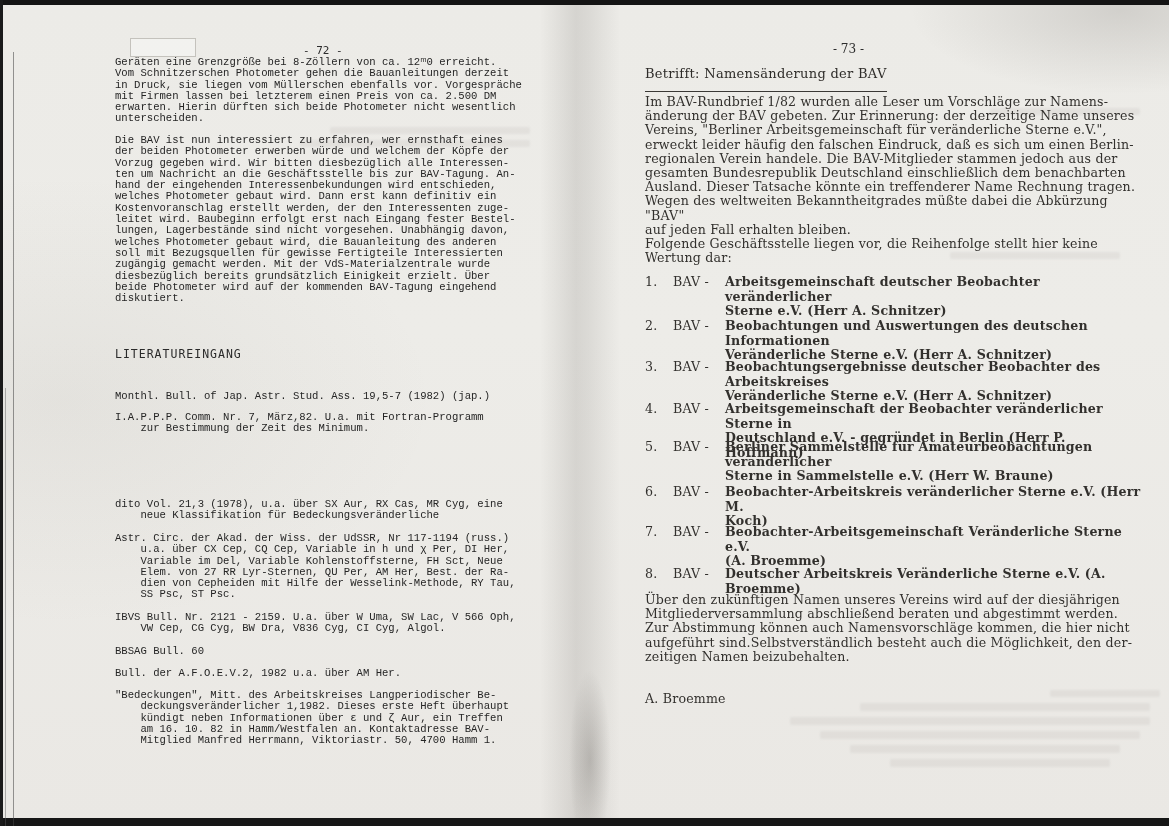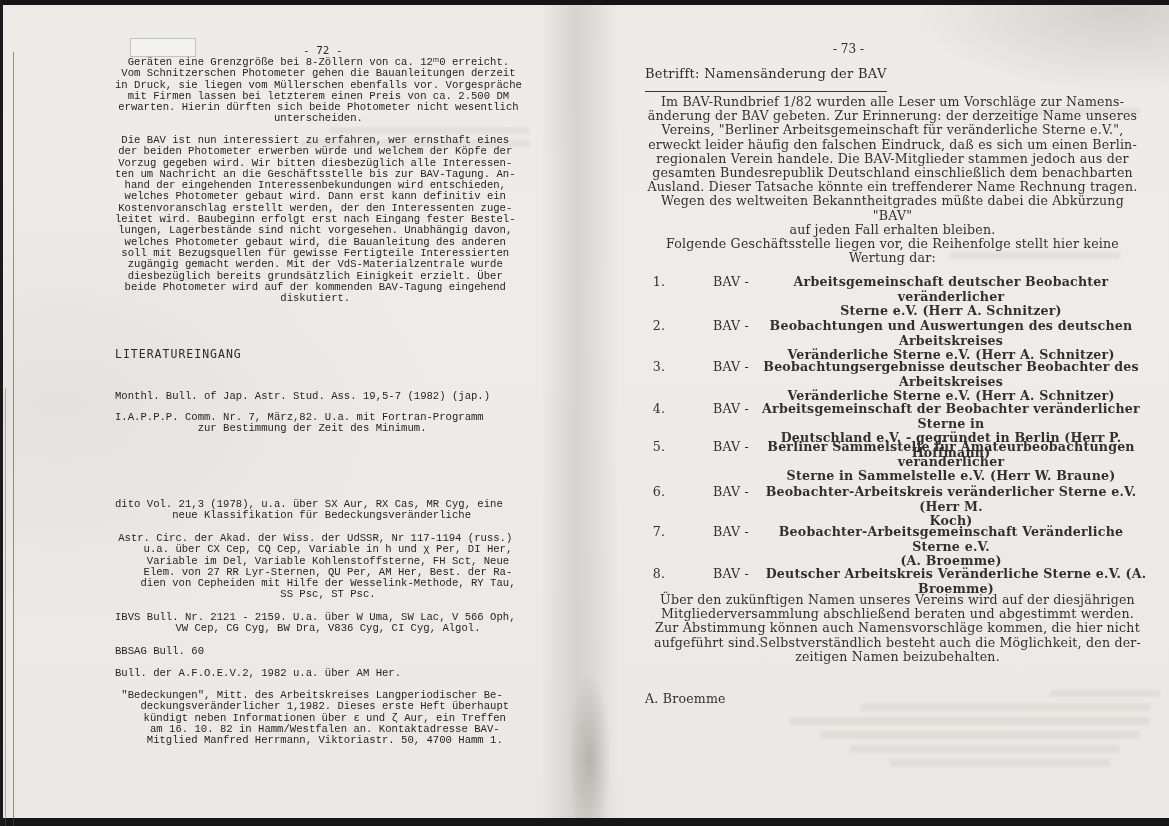--- a/index.html
+++ b/index.html
@@ -5,21 +5,20 @@
   html,body{margin:0;padding:0;background:#888;}
   #scan{
     position:relative;
     width:1169px;height:826px;
     overflow:hidden;
     background:
       radial-gradient(ellipse 300px 120px at 1120px 10px, rgba(90,85,80,0.18), rgba(0,0,0,0) 70%),
       radial-gradient(ellipse 500px 300px at 60px 400px, rgba(120,115,105,0.08), rgba(0,0,0,0) 75%),
       linear-gradient(180deg,#ecebe7 0%,#edecE8 40%,#eae8e4 100%);
     font-family:"DejaVu Sans Mono",monospace;
-    text-align:center;
   }
   
   .edge-top{position:absolute;left:0;top:0;width:1169px;height:5px;background:#141414;}
   .edge-bottom{position:absolute;left:0;top:818px;width:1169px;height:8px;background:#161616;}
   .edge-left{position:absolute;left:0;top:0;width:3px;height:826px;background:#1a1a1a;}
   .rule-a{position:absolute;left:13px;top:52px;width:1px;height:774px;background:rgba(70,70,70,0.55);}
   .rule-b{position:absolute;left:5px;top:388px;width:1px;height:438px;background:rgba(90,90,90,0.45);}
   
   .gutter{
     position:absolute;left:540px;top:0;width:80px;height:826px;
@@ -63,21 +62,21 @@
     position:absolute;white-space:pre;
     font-size:11px;color:#2c2c2c;
   }
   .pagenum.serif{font-family:"DejaVu Serif",serif;font-size:12px;}
   .proposal-row{
     position:absolute;display:flex;
     font-family:"DejaVu Serif","Liberation Serif",serif;
     font-size:12.6px;line-height:14.6px;color:#32302d;letter-spacing:0.2px;
   }
   .p-num{width:28px;flex:none;}
-  .p-prefix{width:52px;flex:none;margin-left:32px;}
+  .p-prefix{width:52px;flex:none;}
   .p-body{white-space:pre-line;font-weight:bold;}
 </style>
 </head>
 <body>
 
 <div id="scan">
 
   <div class="gutter"></div>
   <div class="gutter-blob"></div>
   <div class="patch-rect"></div>
@@ -160,21 +159,21 @@
 
   <div class="proposal-row" style="left:645px;top:275px;width:500px">
     <span class="p-num">1.</span>
     <span class="p-prefix">BAV -</span>
     <span class="p-body">Arbeitsgemeinschaft deutscher Beobachter veränderlicher
 Sterne e.V. (Herr A. Schnitzer)</span>
   </div>
   <div class="proposal-row" style="left:645px;top:319px;width:500px">
     <span class="p-num">2.</span>
     <span class="p-prefix">BAV -</span>
-    <span class="p-body">Beobachtungen und Auswertungen des deutschen Arbeitskreises
+    <span class="p-body">Beobachtungen und Auswertungen des deutschen Informationen
 Veränderliche Sterne e.V. (Herr A. Schnitzer)</span>
   </div>
   <div class="proposal-row" style="left:645px;top:360px;width:500px">
     <span class="p-num">3.</span>
     <span class="p-prefix">BAV -</span>
     <span class="p-body">Beobachtungsergebnisse deutscher Beobachter des Arbeitskreises
 Veränderliche Sterne e.V. (Herr A. Schnitzer)</span>
   </div>
   <div class="proposal-row" style="left:645px;top:402px;width:500px">
     <span class="p-num">4.</span>

